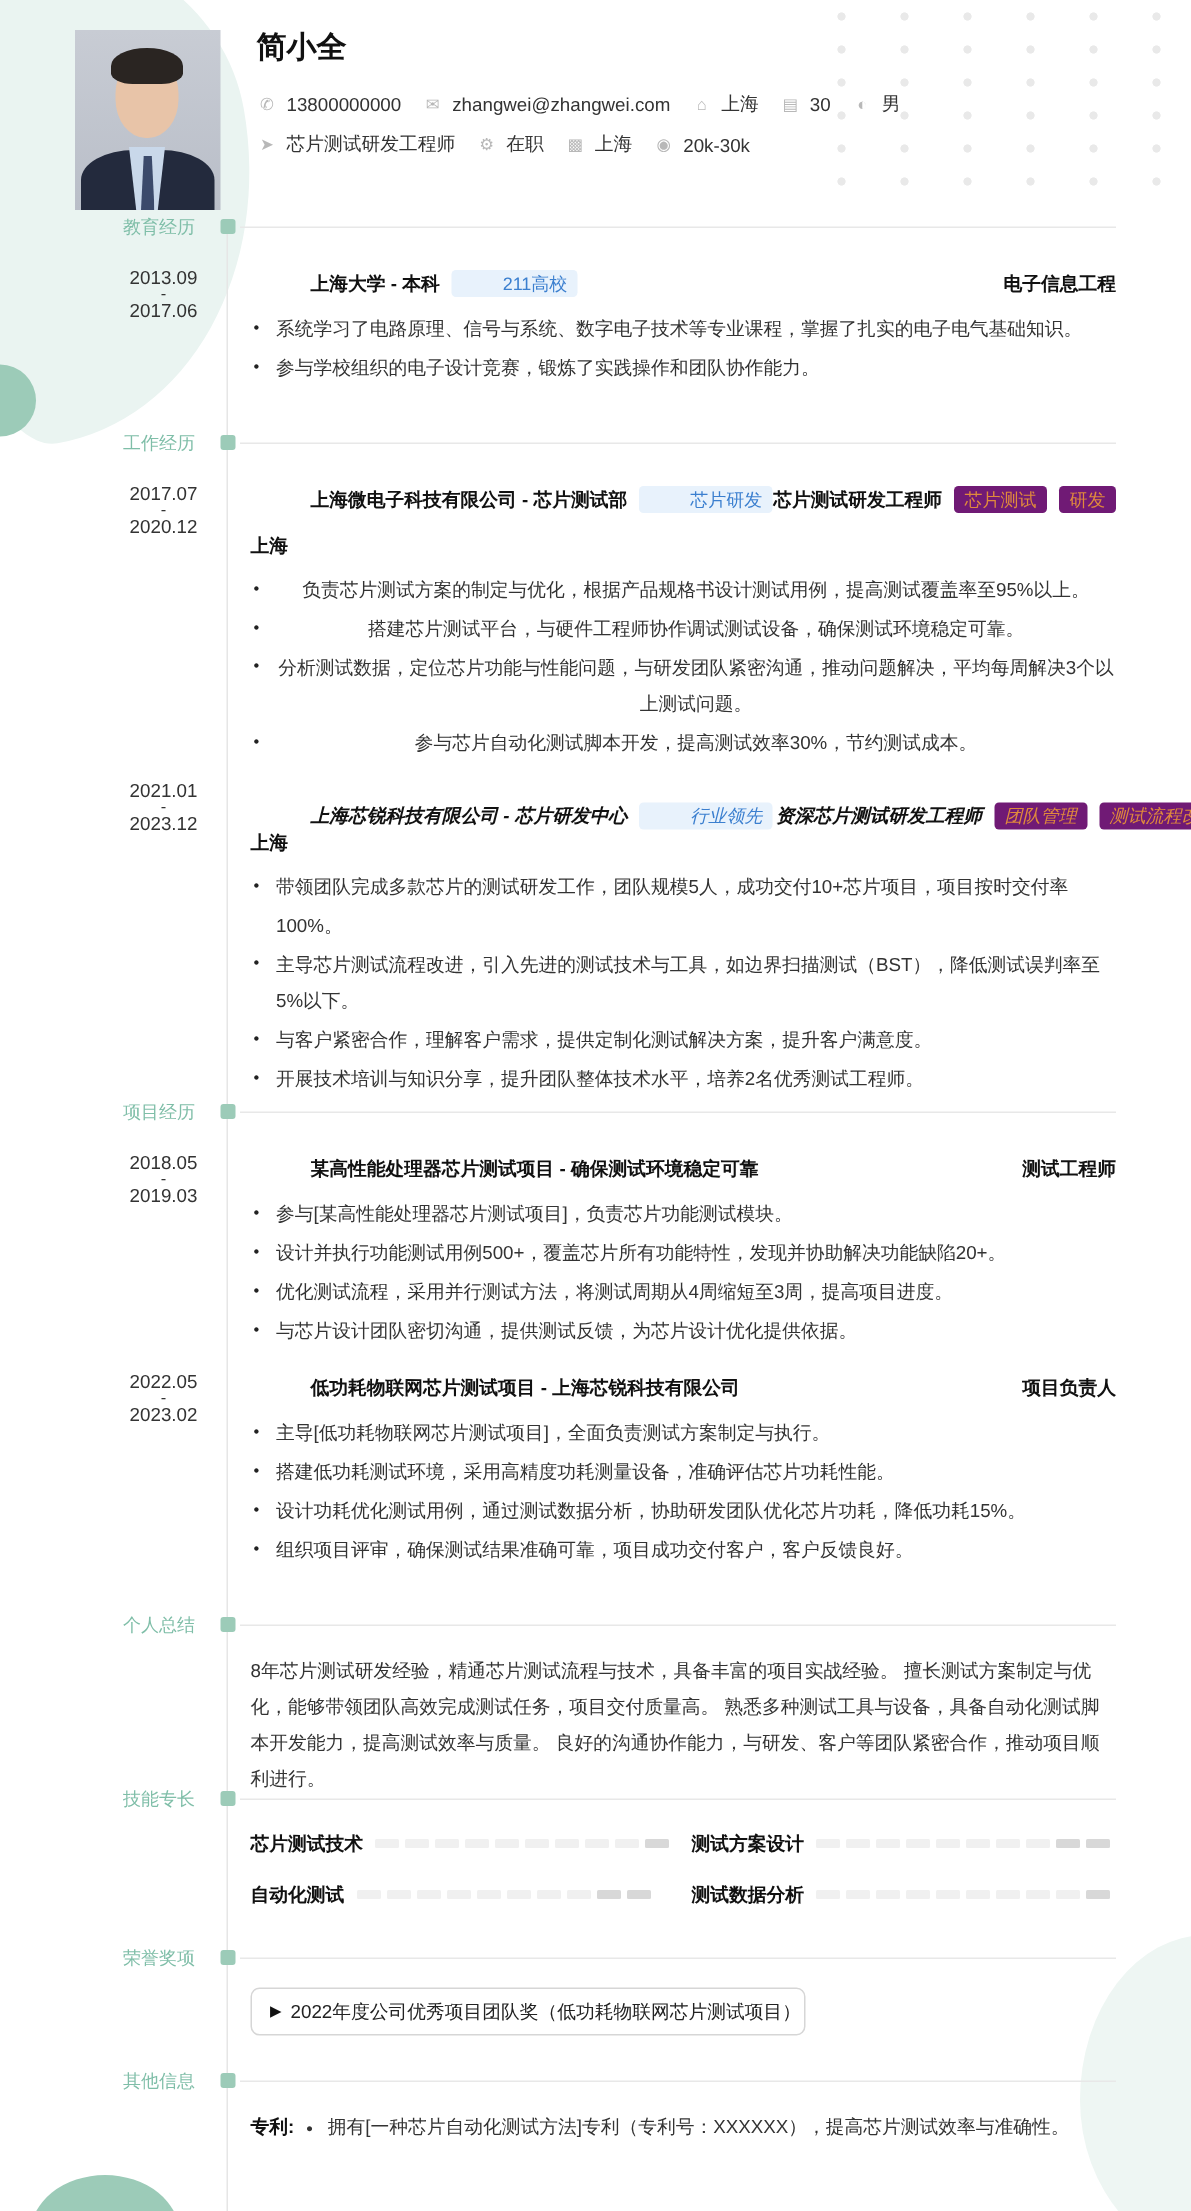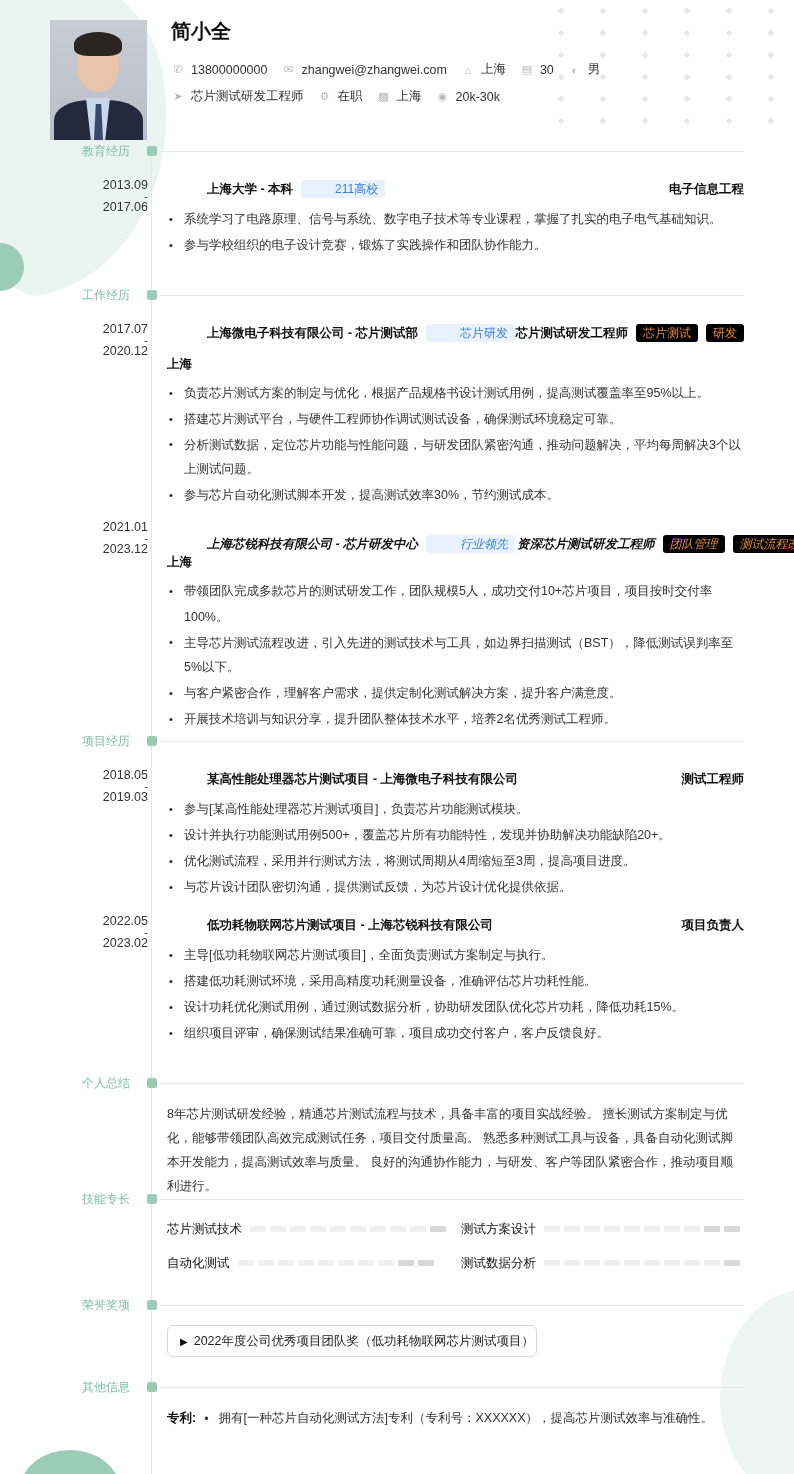--- a/index.html
+++ b/index.html
@@ -33,44 +33,44 @@
 
   .timeline { position: absolute; left: 151px; top: 150px; width: 1px; height: 1330px; background: #e6e6e6; }
 
   .section { position: absolute; left: 0; width: 794px; }
   .sec-head { position: absolute; left: 0; top: 0; width: 794px; height: 14px; text-align: center; }
   .sec-title { position: absolute; right: 664px; top: -1px; font-size: 12px; color: #7fbea8; white-space: nowrap; }
   .sec-dot { position: absolute; left: 147px; top: 2px; width: 10px; height: 10px; background: #9ccbb8; border-radius: 2px; }
   .sec-line { position: absolute; left: 160px; top: 7px; width: 584px; height: 1px; background: #e8e8e8; }
 
   .entry { position: absolute; left: 0; width: 794px; }
-  .date { position: absolute; left: 70px; width: 78px; text-align: right; font-size: 12.5px; color: #333; line-height: 10px; }
+  .date { position: absolute; left: 70px; width: 78px; text-align: center; font-size: 12.5px; color: #333; line-height: 10px; }
   .date span { display: block; }
   .date .d1 { line-height: 14px; }
   .date .dash { line-height: 8px; font-size: 11px; }
   .date .d2 { line-height: 14px; }
 
   .head-row { position: absolute; left: 167px; width: 577px; display: flex; align-items: center; height: 20px; }
   .ttl { font-size: 12.5px; font-weight: bold; color: #111; white-space: nowrap; margin-left: 40px; }
   .tag { display: inline-block; font-size: 12px; padding: 1px 7px; border-radius: 3px; margin-left: 8px; white-space: nowrap; line-height: 16px; }
   .tag.blue { background: #e8f2fc; color: #3b7fcf; padding-left: 34px; }
-  .tag.orange { background: #000000; color: #e08a3c; }
+  .tag.orange { background: #701a75; color: #e08a3c; }
   .spacer { flex: 1; }
   .right-title { font-size: 12.5px; font-weight: bold; color: #111; white-space: nowrap; }
   .city { position: absolute; left: 167px; font-size: 12.5px; font-weight: bold; color: #111; }
 
   .bullets { position: absolute; left: 167px; width: 577px; list-style: none; }
   .bullets li { font-size: 12.5px; color: #333; line-height: 26px; position: relative; padding-left: 17px; }
   .bullets li::before { content: "•"; position: absolute; left: 2px; top: 0; color: #222; font-size: 11px; }
 
   .summary { position: absolute; left: 167px; width: 577px; font-size: 12.5px; color: #333; line-height: 24px; }
 
   .skills { position: absolute; left: 167px; width: 577px; }
   .skill { position: absolute; display: flex; align-items: center; height: 16px; }
-  .skill-name { font-size: 12.5px; font-weight: normal; color: #111; white-space: nowrap; }
+  .skill-name { font-size: 12.5px; font-weight: bold; color: #111; white-space: nowrap; }
   .skill-bar { display: flex; margin-left: 8px; }
   .seg { width: 16px; height: 6px; margin-right: 4px; background: #f0f0f0; border-radius: 1px; }
   .seg.on { background: #d8d8d8; }
 
   .award { position: absolute; left: 167px; width: 370px; height: 32px; border: 1px solid #d6d6d6; border-radius: 6px; display: flex; align-items: center; padding-left: 12px; font-size: 12.5px; color: #222; }
   .award .tri { font-size: 10px; margin-right: 6px; color: #111; }
 
   .other { position: absolute; left: 167px; font-size: 12.5px; color: #333; display: flex; align-items: center; }
   .other .lbl { font-weight: bold; color: #111; }
   .other .b { margin: 0 10px 0 8px; }
@@ -180,21 +180,21 @@
     </div>
     <div class="head-row" style="top:3px;">
       <span class="ttl">上海微电子科技有限公司 - 芯片测试部</span>
       <span class="tag blue">芯片研发</span>
       <span class="spacer"></span>
       <span class="right-title">芯片测试研发工程师</span>
       <span class="tag orange">芯片测试</span>
       <span class="tag orange">研发</span>
     </div>
     <div class="city" style="top:36px;">上海</div>
-    <ul class="bullets" style="top:60px;">
+    <ul class="bullets" style="top:60px;text-align:center;">
       <li>负责芯片测试方案的制定与优化，根据产品规格书设计测试用例，提高测试覆盖率至95%以上。</li>
       <li>搭建芯片测试平台，与硬件工程师协作调试测试设备，确保测试环境稳定可靠。</li>
       <li style="line-height:24px;padding-top:1px;padding-bottom:1px;">分析测试数据，定位芯片功能与性能问题，与研发团队紧密沟通，推动问题解决，平均每周解决3个以上测试问题。</li>
       <li>参与芯片自动化测试脚本开发，提高测试效率30%，节约测试成本。</li>
     </ul>
   </div>
 
   <div class="entry" style="top:518px;">
     <div class="date" style="top:2px;">
       <span class="d1">2021.01</span>
@@ -225,21 +225,21 @@
     </div>
   </div>
 
   <div class="entry" style="top:766px;">
     <div class="date" style="top:2px;">
       <span class="d1">2018.05</span>
       <span class="dash">-</span>
       <span class="d2">2019.03</span>
     </div>
     <div class="head-row" style="top:3px;">
-      <span class="ttl">某高性能处理器芯片测试项目 - 上海微电子科技有限公司</span>
+      <span class="ttl">某高性能处理器芯片测试项目 - 确保测试环境稳定可靠</span>
       <span class="spacer"></span>
       <span class="right-title">测试工程师</span>
     </div>
     <ul class="bullets" style="top:30px;">
       <li>参与[某高性能处理器芯片测试项目]，负责芯片功能测试模块。</li>
       <li>设计并执行功能测试用例500+，覆盖芯片所有功能特性，发现并协助解决功能缺陷20+。</li>
       <li>优化测试流程，采用并行测试方法，将测试周期从4周缩短至3周，提高项目进度。</li>
       <li>与芯片设计团队密切沟通，提供测试反馈，为芯片设计优化提供依据。</li>
     </ul>
   </div>

